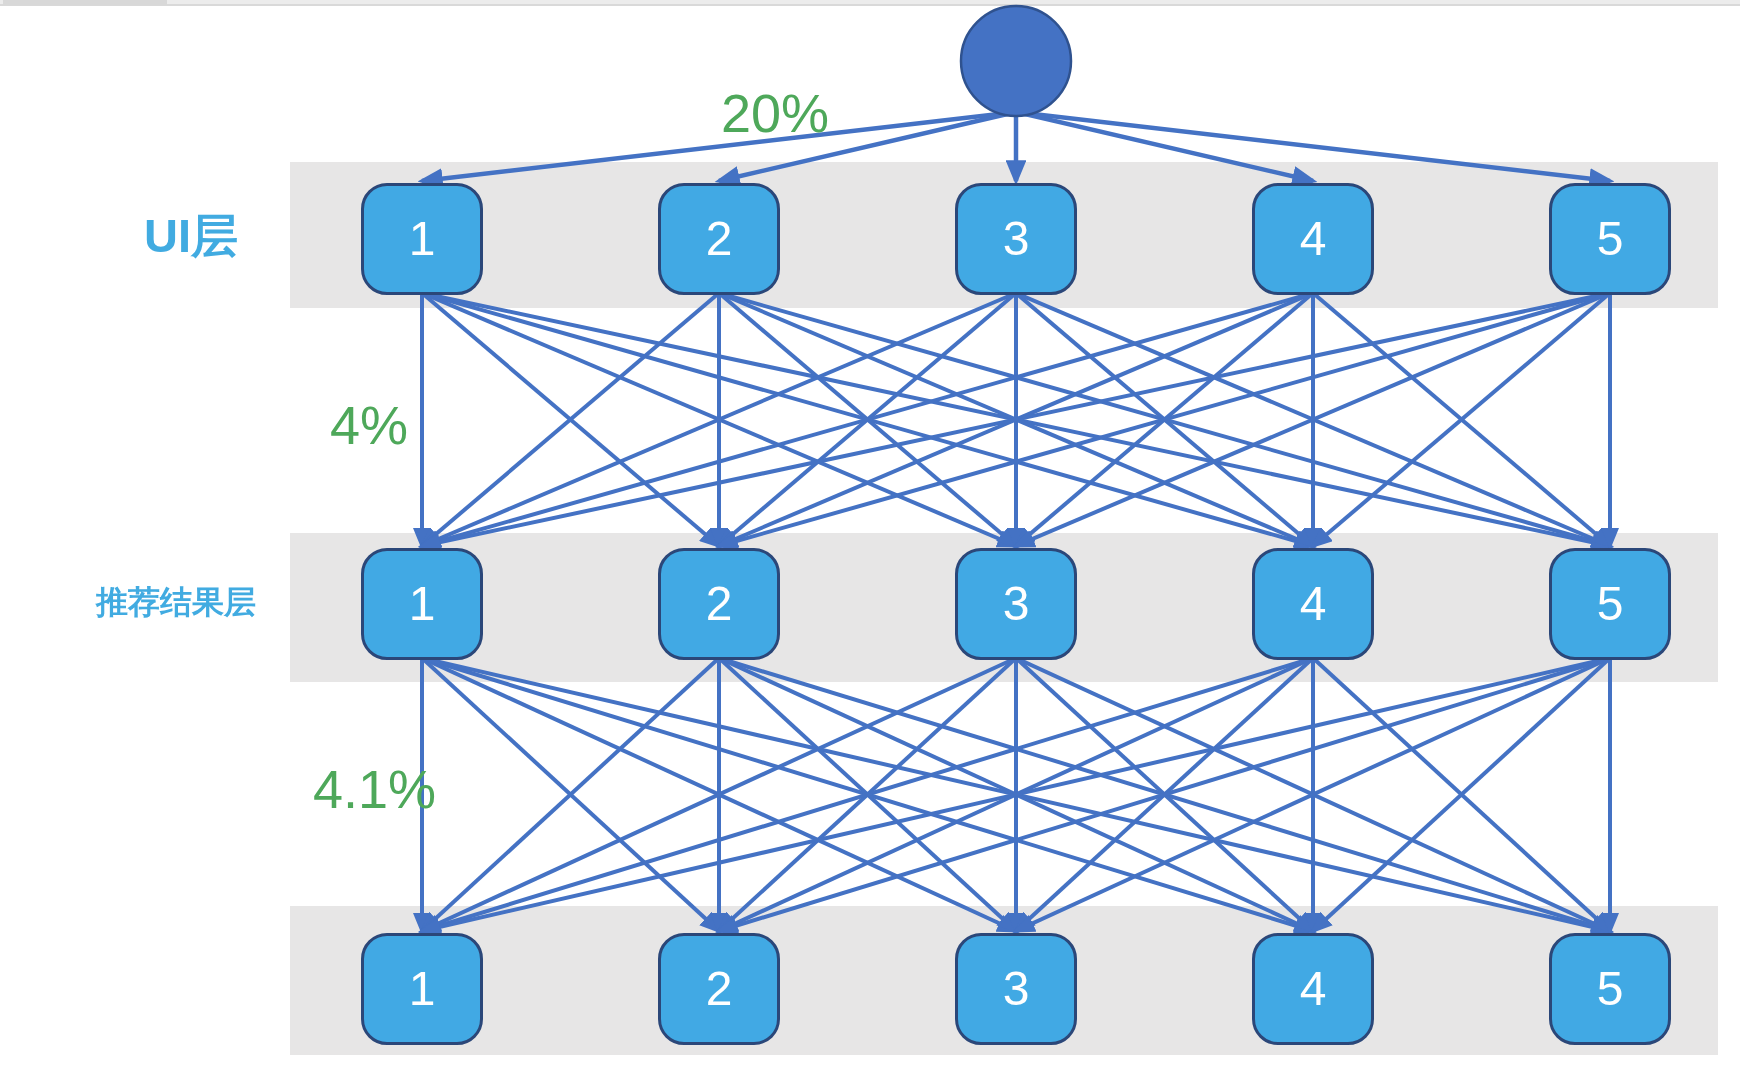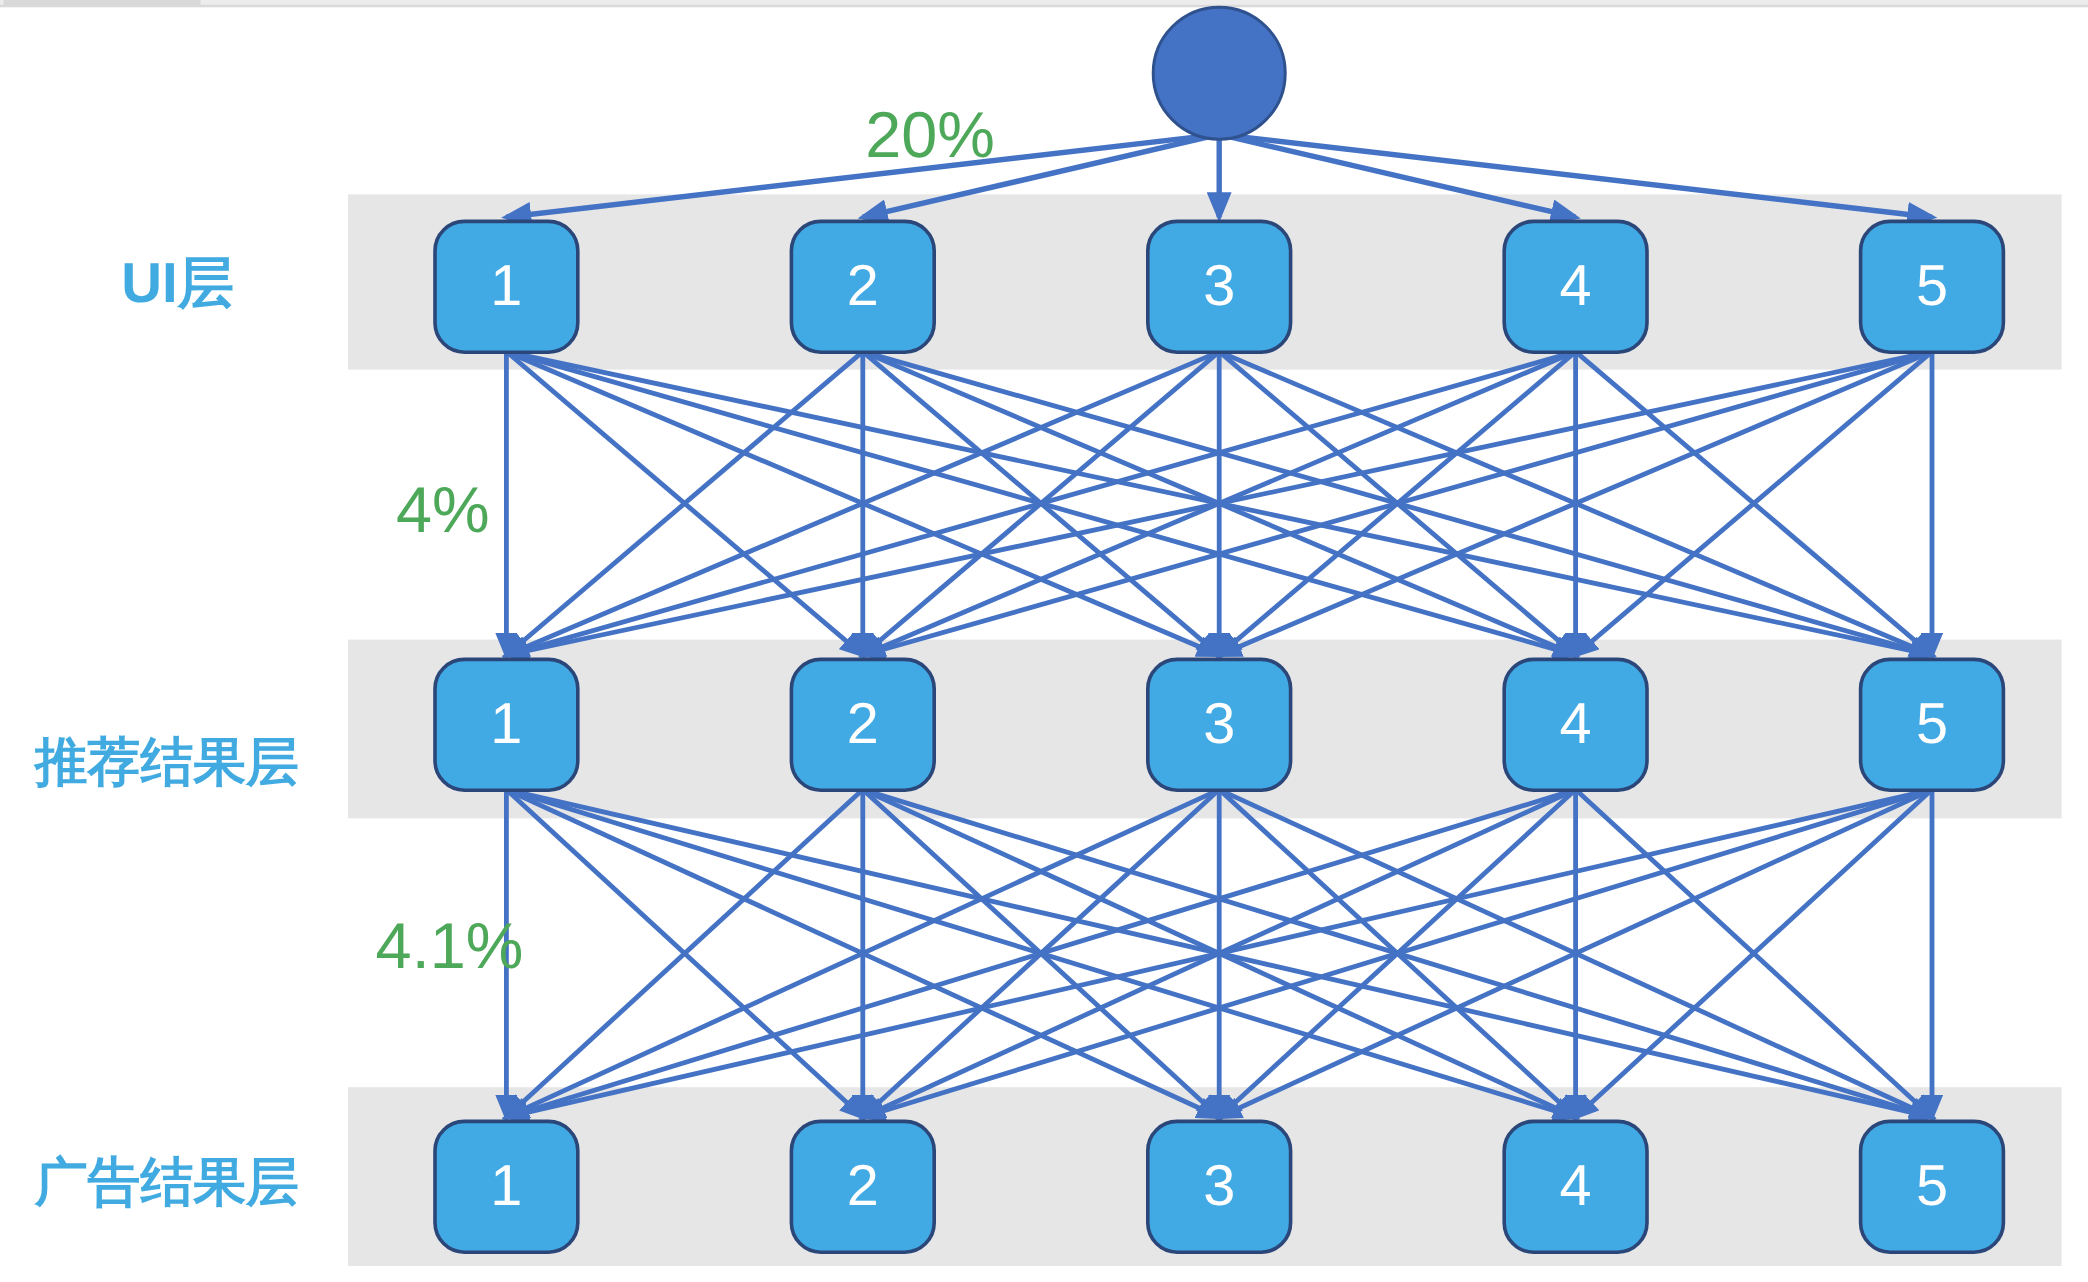--- a/index.html
+++ b/index.html
@@ -36,27 +36,27 @@
   }
   .band-ui  { top: 162px; height: 146px; }
   .band-rec { top: 533px; height: 149px; }
   .band-ad  { top: 906px; height: 149px; }
 
   
   .layer-label {
     position: absolute;
     color: var(--label-blue, #41abe1);
     font-weight: 700;
-    text-align: center;
+    text-align: right;
     z-index: 3;
     white-space: nowrap;
     line-height: 1;
   }
   .label-ui  { left: 58px;  top: 212px; width: 180px; font-size: 47px; }
-  .label-rec { left: 22px;  top: 614px; width: 234px; font-size: 44px; }
+  .label-rec { left: 22px;  top: 586px; width: 234px; font-size: 32px; }
   .label-ad  { left: 22px;  top: 964px; width: 234px; font-size: 44px; }
 
   
   .rate {
     position: absolute;
     color: var(--rate-green, #4ea85a);
     font-size: 54px;
     line-height: 1;
     z-index: 3;
     white-space: nowrap;
@@ -97,21 +97,20 @@
   <div class="top-strip">
     <div class="thumb"></div>
   </div>
 
   <div class="band band-ui"></div>
   <div class="band band-rec"></div>
   <div class="band band-ad"></div>
 
   <div class="layer-label label-ui">UI层</div>
   <div class="layer-label label-rec">推荐结果层</div>
-  <div class="layer-label label-ad">广告结果层</div>
 
   <div class="rate rate-root">20%</div>
   <div class="rate rate-mid">4%</div>
   <div class="rate rate-low">4.1%</div>
 
   <svg class="edges" id="edge-svg" viewBox="0 0 1740 1068" xmlns="http://www.w3.org/2000/svg">
     <defs>
       <marker id="ah" markerWidth="5.6" markerHeight="4.6" refX="4.6" refY="2.3" orient="auto" markerUnits="strokeWidth">
         <path id="ah-path" d="M0,0 L5.6,2.3 L0,4.6 Z" fill="#4472c4"></path>
       </marker>

